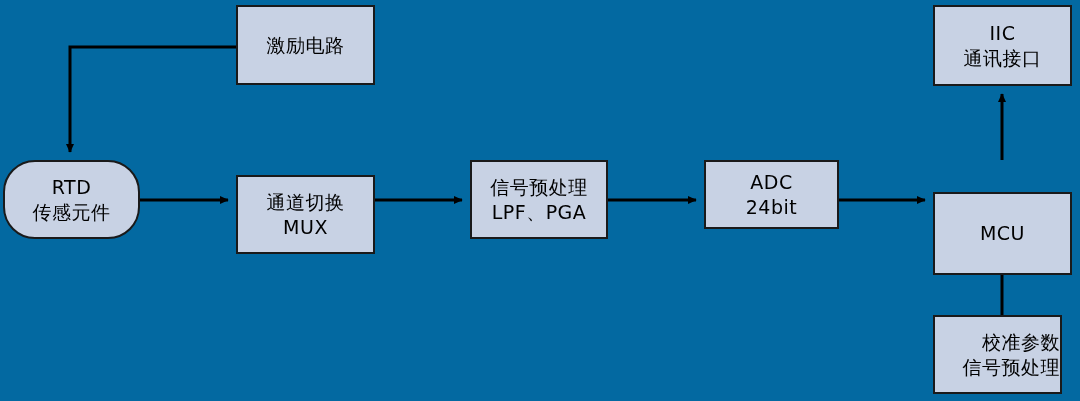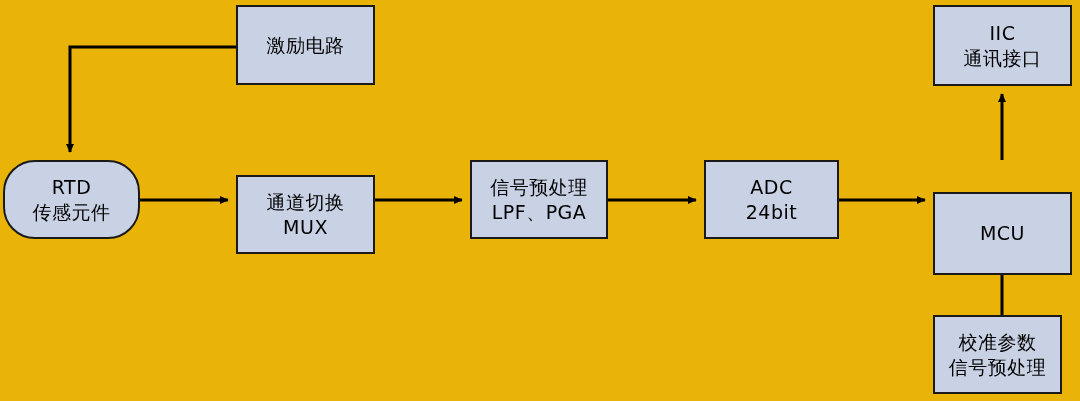--- a/index.html
+++ b/index.html
@@ -7,21 +7,21 @@
     padding: 0;
     background: #ffffff;
   }
   body {
     font-family: "DejaVu Sans", "Liberation Sans", sans-serif;
   }
   #diagram-root {
     position: relative;
     width: 1080px;
     height: 401px;
-    background: #eab308;
+    background: #0369a1;
     overflow: hidden;
   }
   #connector-layer {
     position: absolute;
     left: 0;
     top: 0;
     width: 1080px;
     height: 401px;
   }
   .node {
@@ -45,24 +45,24 @@
     display: block;
   }
   .node.single .line-1 {
     display: block;
   }
   
   #node-excitation { left: 236px; top: 5px;   width: 139px; height: 80px; }
   #node-rtd        { left: 3px;   top: 160px; width: 137px; height: 79px; border-radius: 32px; }
   #node-mux        { left: 236px; top: 160px; width: 139px; height: 79px; margin-top: 15px; }
   #node-signal     { left: 470px; top: 160px; width: 138px; height: 79px; }
-  #node-adc        { left: 704px; top: 160px; width: 135px; height: 79px; }
+  #node-adc        { left: 704px; top: 160px; width: 135px; height: 69px; }
   #node-mcu        { left: 933px; top: 160px; width: 139px; height: 83px; margin-top: 32px; }
   #node-iic        { left: 933px; top: 5px;   width: 139px; height: 81px; }
-  #node-cal        { left: 933px; top: 315px; width: 129px; height: 79px; }
+  #node-cal        { left: 933px; top: 315px; width: 129px; height: 79px; align-items: flex-end; }
 </style>
 </head>
 <body>
 
 <div id="diagram-root">
 
   <svg id="connector-layer" viewBox="0 0 1080 401" width="1080" height="401">
     <defs>
       <marker id="arrowhead" markerWidth="9" markerHeight="9" refX="8.2" refY="4.5" orient="auto" markerUnits="userSpaceOnUse">
         <path d="M0,0.4 L9,4.5 L0,8.6 z" fill="#000000"></path>

